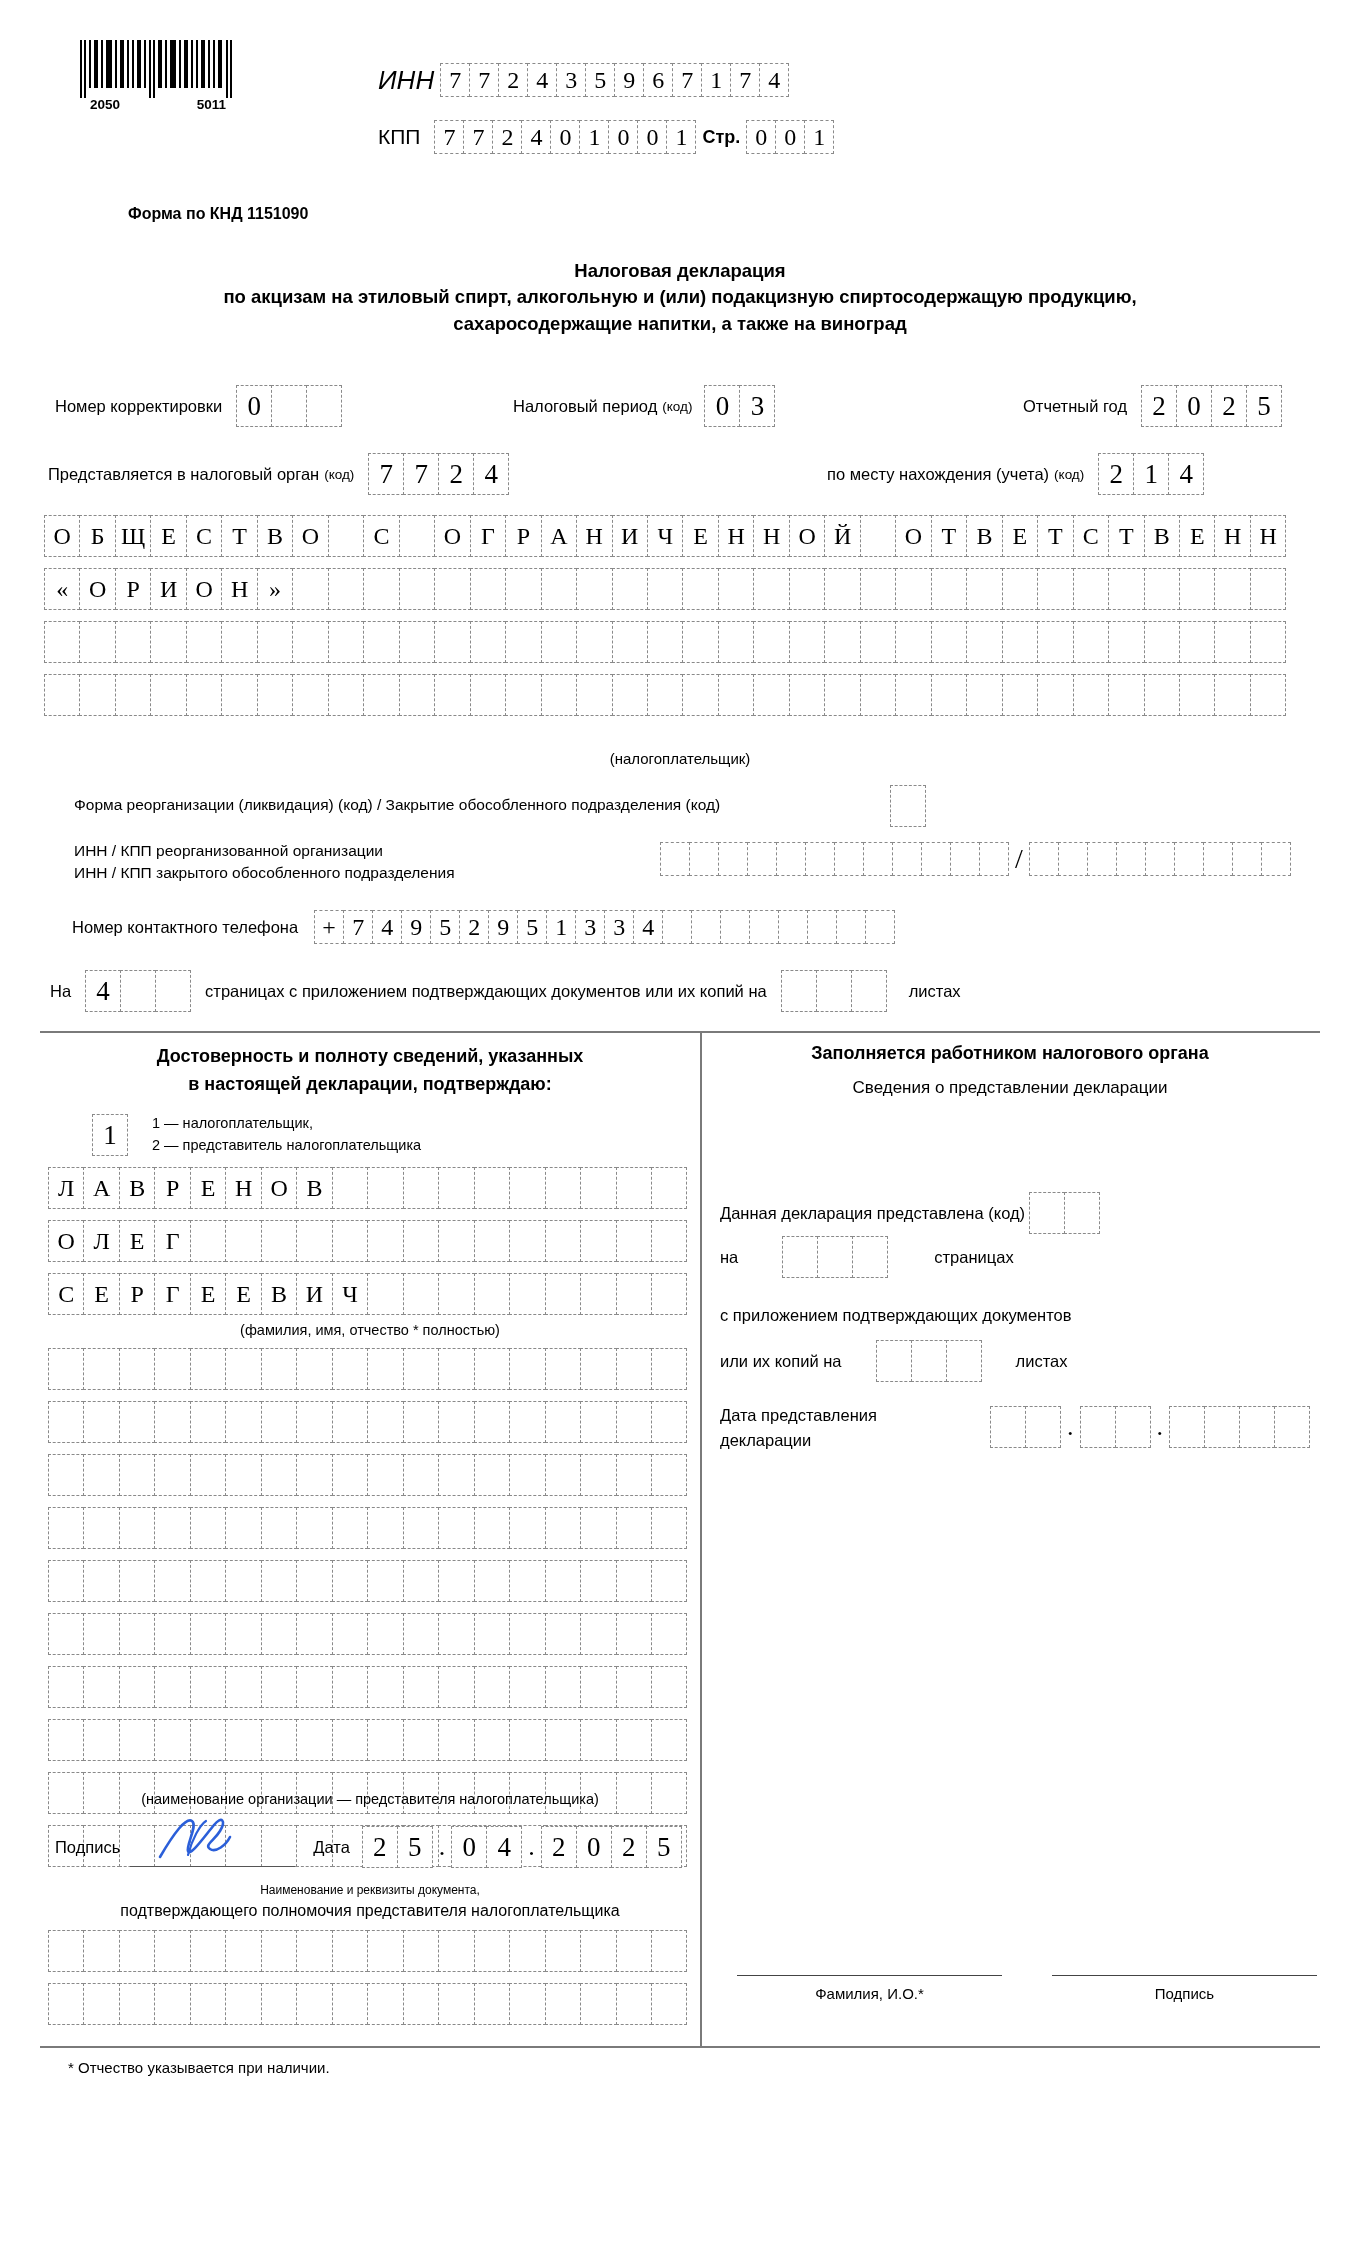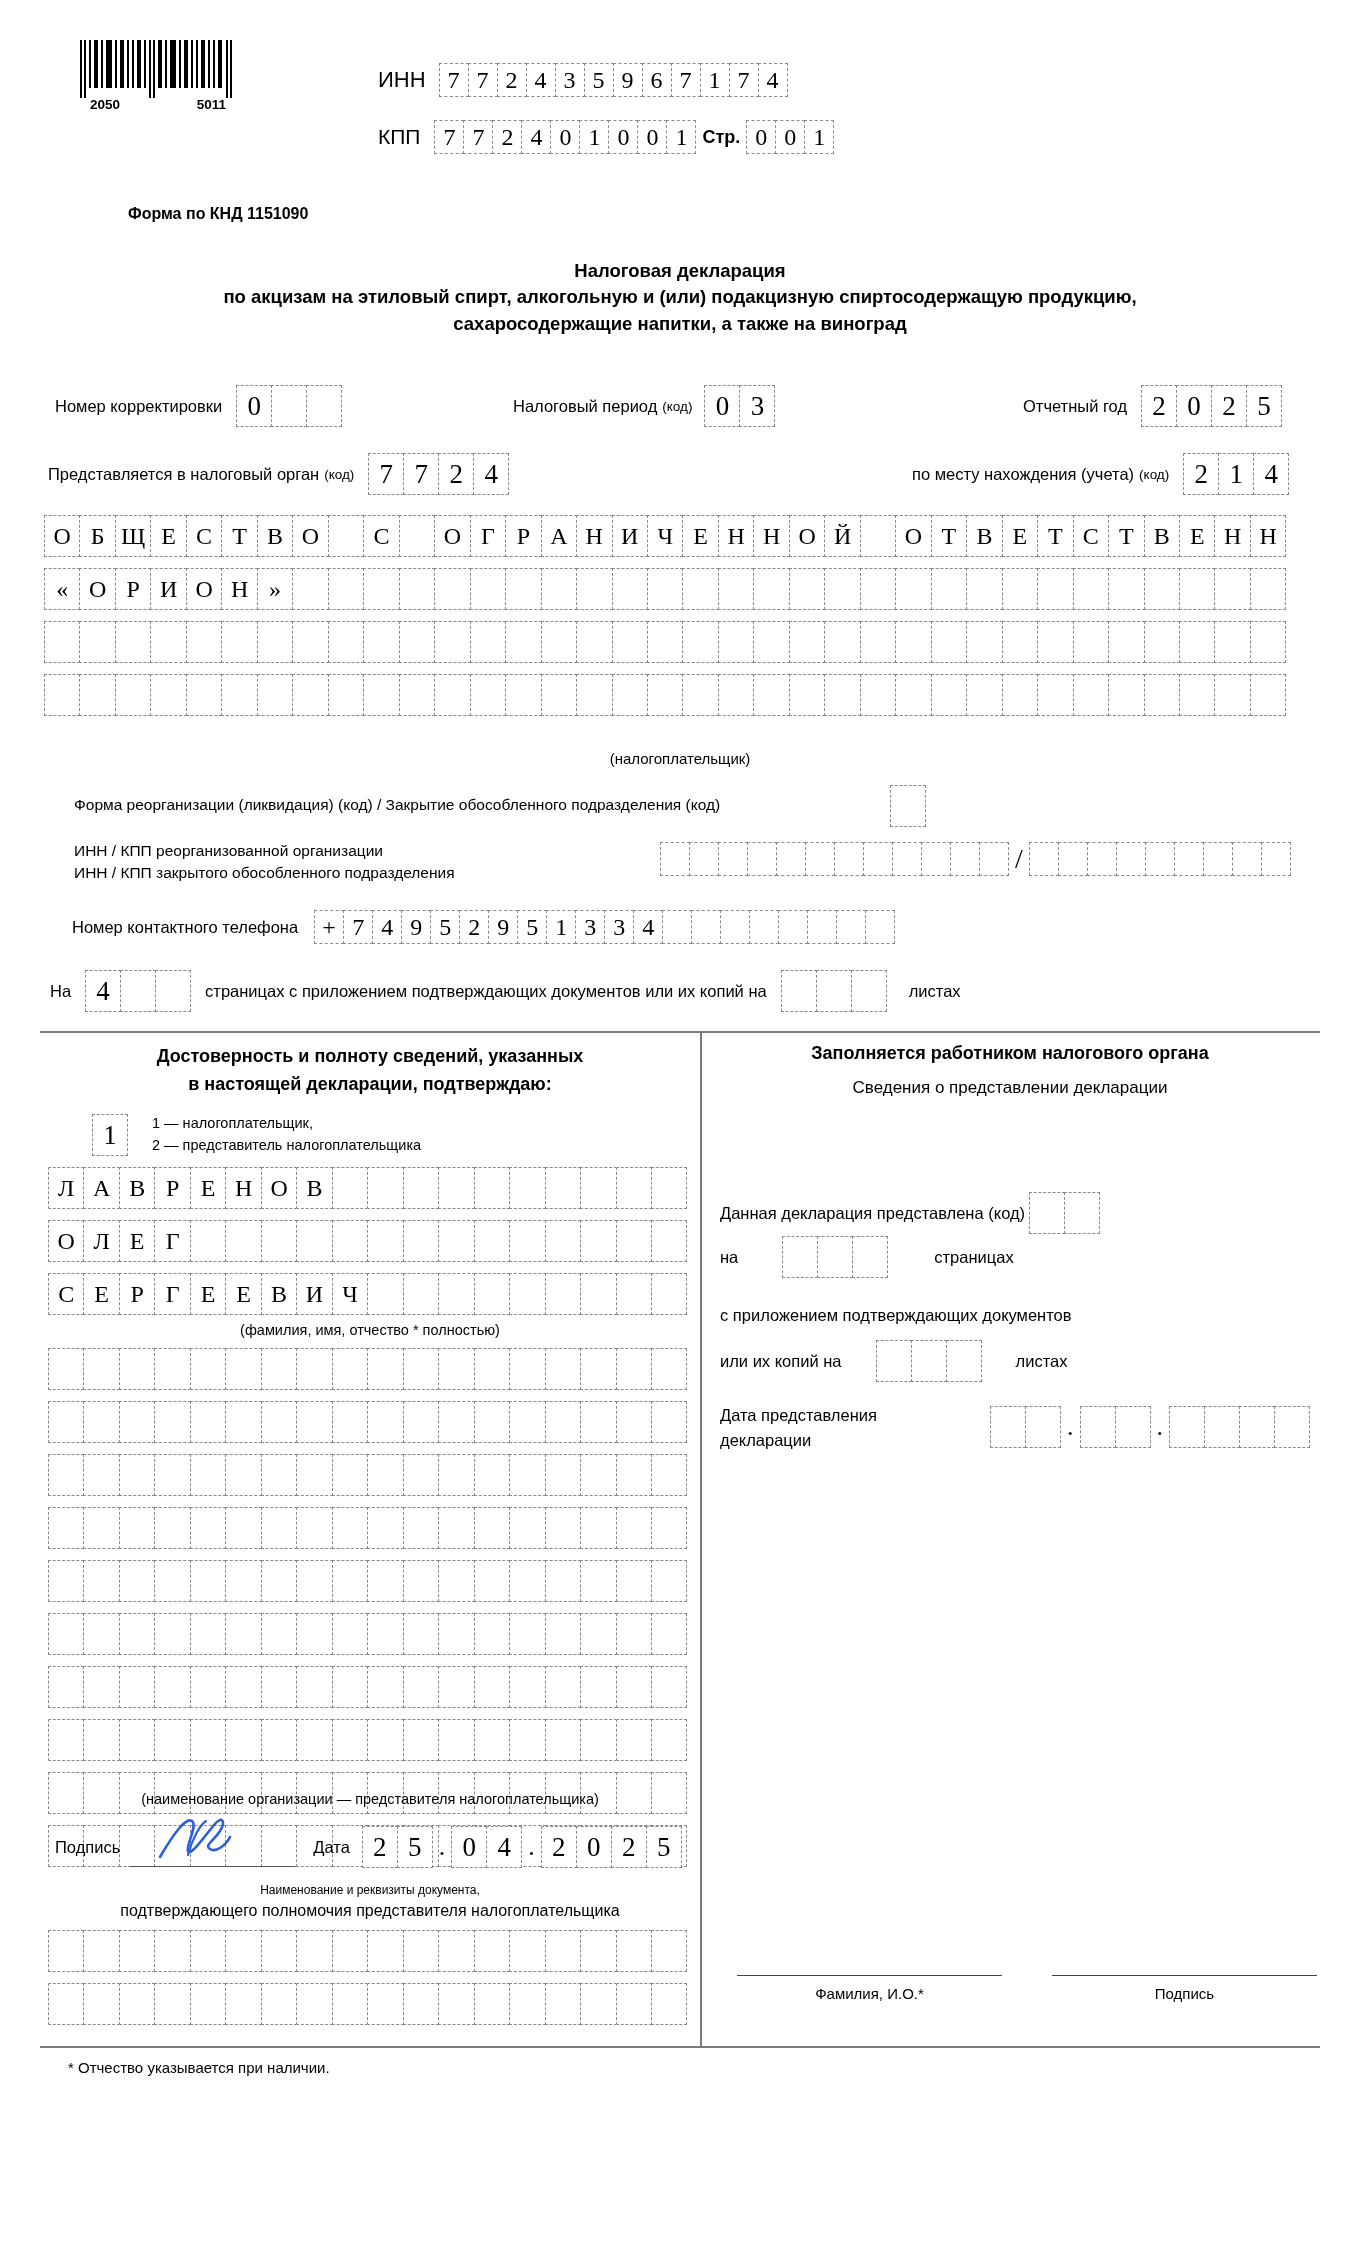--- a/index.html
+++ b/index.html
@@ -98,21 +98,21 @@
         <rect x="152" y="0" width="2" height="58"></rect>
       </g>
     </svg>
   </div>
   <div class="bc-nums">
     <span>2050</span>
     <span>5011</span>
   </div>
 
   <div class="abs row" style="left:378px; top:63px;">
-    <span class="lbl" style="font-size:22px; margin-right:13px;">ИНН</span>
+    <span class="lbl" style="font-size:26px; margin-right:6px;font-style:italic;">ИНН</span>
     <span class="cells" id="inn-cells">
         <span class="cell c-hdr">7</span>
         <span class="cell c-hdr">7</span>
         <span class="cell c-hdr">2</span>
         <span class="cell c-hdr">4</span>
         <span class="cell c-hdr">3</span>
         <span class="cell c-hdr">5</span>
         <span class="cell c-hdr">9</span>
         <span class="cell c-hdr">6</span>
         <span class="cell c-hdr">7</span>
@@ -183,21 +183,21 @@
     <span class="lbl">Представляется в налоговый орган</span>
     <span class="lbl lbl-sm" style="margin:0 14px 0 5px;">(код)</span>
     <span class="cells" id="authority-cells">
         <span class="cell c-std">7</span>
         <span class="cell c-std">7</span>
         <span class="cell c-std">2</span>
         <span class="cell c-std">4</span>
       </span>
   </div>
 
-  <div class="abs row" style="left:912px; top:453px;justify-content:flex-end;">
+  <div class="abs row" style="left:827px; top:453px;justify-content:flex-end;">
     <span class="lbl">по месту нахождения (учета)</span>
     <span class="lbl lbl-sm" style="margin:0 14px 0 5px;">(код)</span>
     <span class="cells" id="location-cells">
         <span class="cell c-std">2</span>
         <span class="cell c-std">1</span>
         <span class="cell c-std">4</span>
       </span>
   </div>
 
   <div class="abs" style="left:44px; top:515px;">

